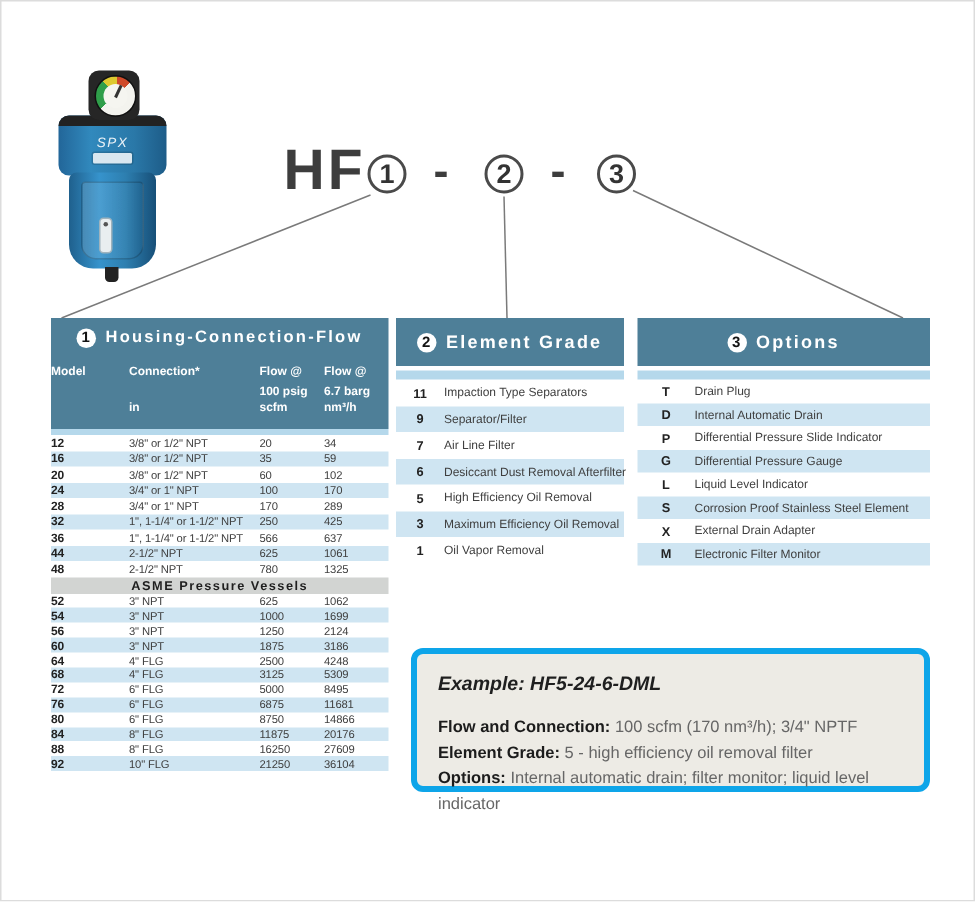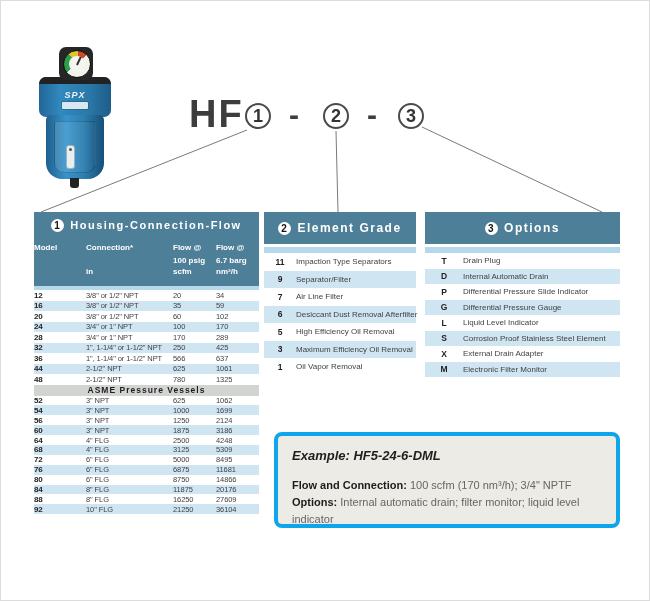--- a/index.html
+++ b/index.html
@@ -12,21 +12,21 @@
   .product { position:absolute; left:38px; top:46px; width:72px; height:142px; }
   .gauge-housing { position:absolute; left:20px; top:0; width:34px; height:33px; background:#262626; border-radius:7px; }
   .gauge { position:absolute; left:4px; top:3px; width:26px; height:26px; border-radius:50%;
     background:conic-gradient(from 230deg, #2f9e4a 0deg 90deg, #ddc92f 90deg 135deg, #cf4a2a 135deg 178deg, #f3f3ee 178deg 360deg);
     border:1px solid #111; }
   .gauge-face { position:absolute; inset:5px; background:#f5f5f0; border-radius:50%; }
   .needle { position:absolute; left:12px; top:5px; width:2px; height:9px; background:#333; transform-origin:50% 100%; transform:rotate(25deg); }
   .head { position:absolute; left:0; top:30px; width:72px; height:40px; border-radius:7px;
     background:linear-gradient(90deg,#226699,#3189bd 30%,#2a78a8 70%,#1d5c88); }
   .head-top { position:absolute; left:0; top:0; width:72px; height:7px; background:#222; border-radius:7px 7px 0 0; }
-  .spx-label { position:relative; top:13px; text-align:center; color:#eaf2f7; font-size:9px; font-weight:bold; font-style:italic; letter-spacing:1px; }
+  .spx-label { position:relative; top:13px; text-align:center; color:#eaf2f7; font-size:9px; font-weight:normal; font-style:italic; letter-spacing:1px; }
   .head-badge { position:relative; top:15px; width:26px; height:7px; margin:0 auto; background:#d9e7f0; border-radius:1px; box-shadow:0 0 0 1px rgba(0,0,0,.15); }
   .bowl { position:absolute; left:7px; top:68px; width:58px; height:64px; border-radius:5px 5px 16px 16px;
     background:linear-gradient(90deg,#1f608d,#3693cc 35%,#2d7fb0 65%,#174f78); }
   .bowl-panel { position:absolute; left:8px; top:6px; width:40px; height:50px; border:1px solid rgba(0,0,0,.18);
     border-radius:3px 3px 10px 10px; background:linear-gradient(90deg,rgba(255,255,255,.15),rgba(255,255,255,0)); }
   .sight-glass { position:absolute; left:20px; top:30px; width:7px; height:22px; background:#e9eef0; border:1px solid #9fb3bd; border-radius:3px; }
   .sight-dot { width:3px; height:3px; background:#555; border-radius:50%; margin:2px auto 0; }
   .drain { position:absolute; left:31px; top:131px; width:9px; height:10px; background:#222; border-radius:0 0 3px 3px; }
   
   .config-title { position:absolute; left:115px; top:66px; color:#28a24b; font-size:13px; font-weight:bold; letter-spacing:1.5px; }
@@ -393,18 +393,22 @@
       </div>
   </div>
 
   <div class="example">
     <div class="example-title">Example: HF5-24-6-DML</div>
     <div class="example-line">
       <span class="lab">Flow and Connection:</span>
       <span>100 scfm (170 nm³/h); 3/4" NPTF</span>
     </div>
     <div class="example-line">
+      <span class="lab">Element Grade:</span>
+      <span>5 - high efficiency oil removal filter</span>
+    </div>
+    <div class="example-line">
       <span class="lab">Options:</span>
       <span>Internal automatic drain; filter monitor; liquid level indicator</span>
     </div>
   </div>
 
 </div>
 
 </body></html>

